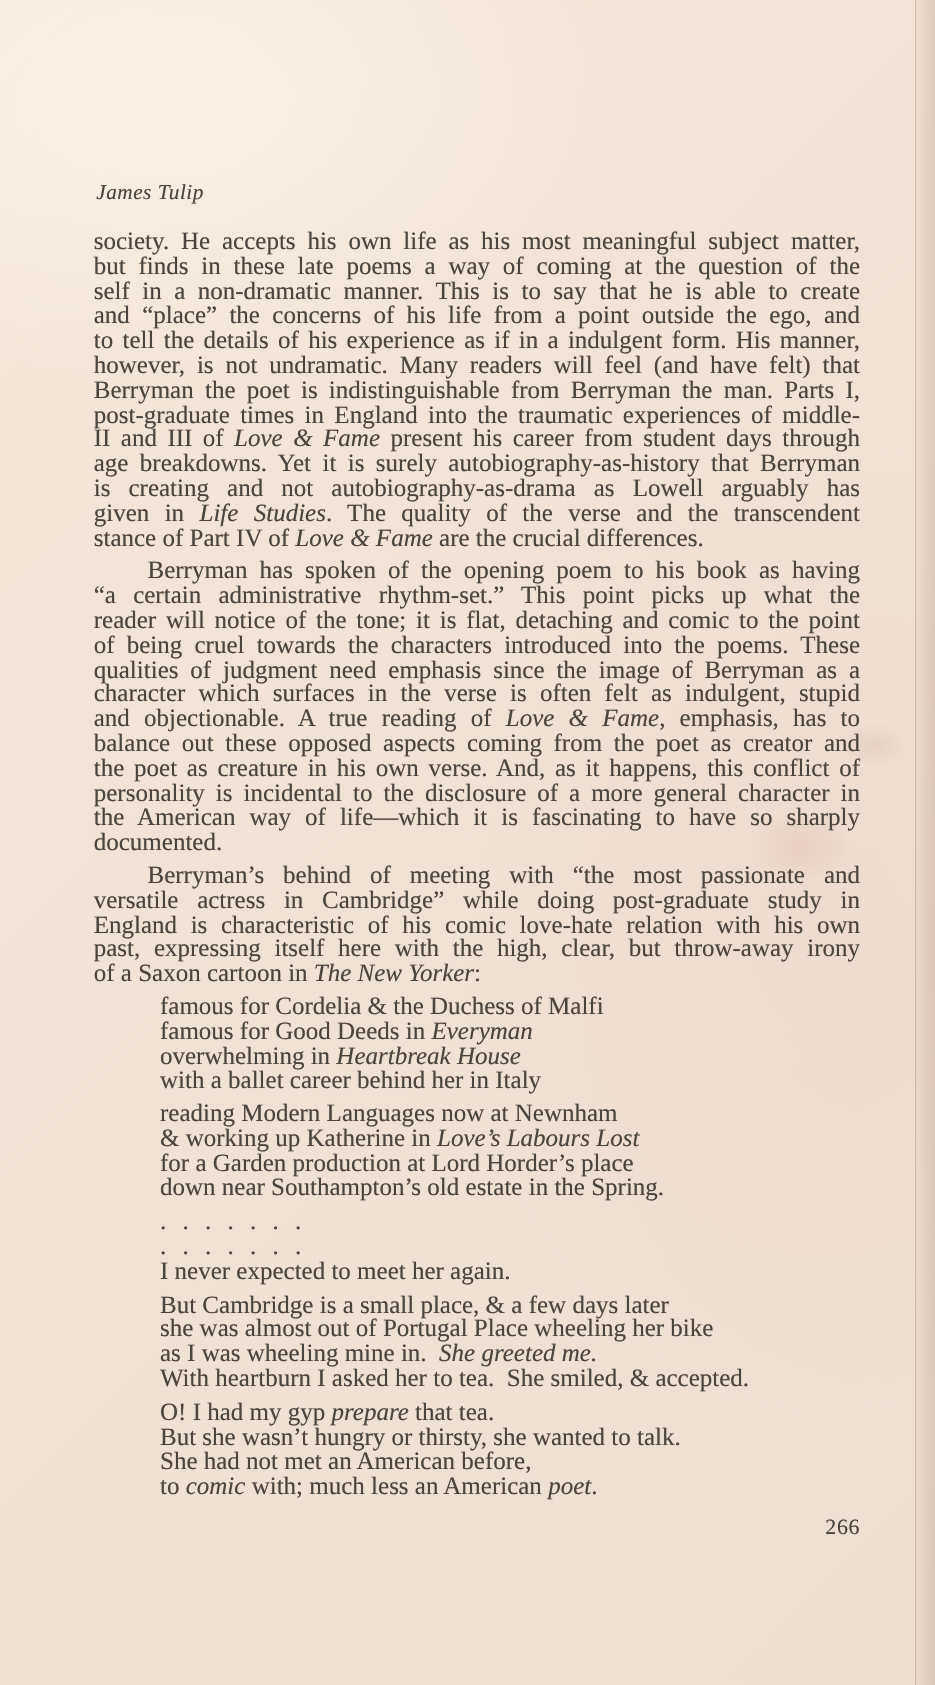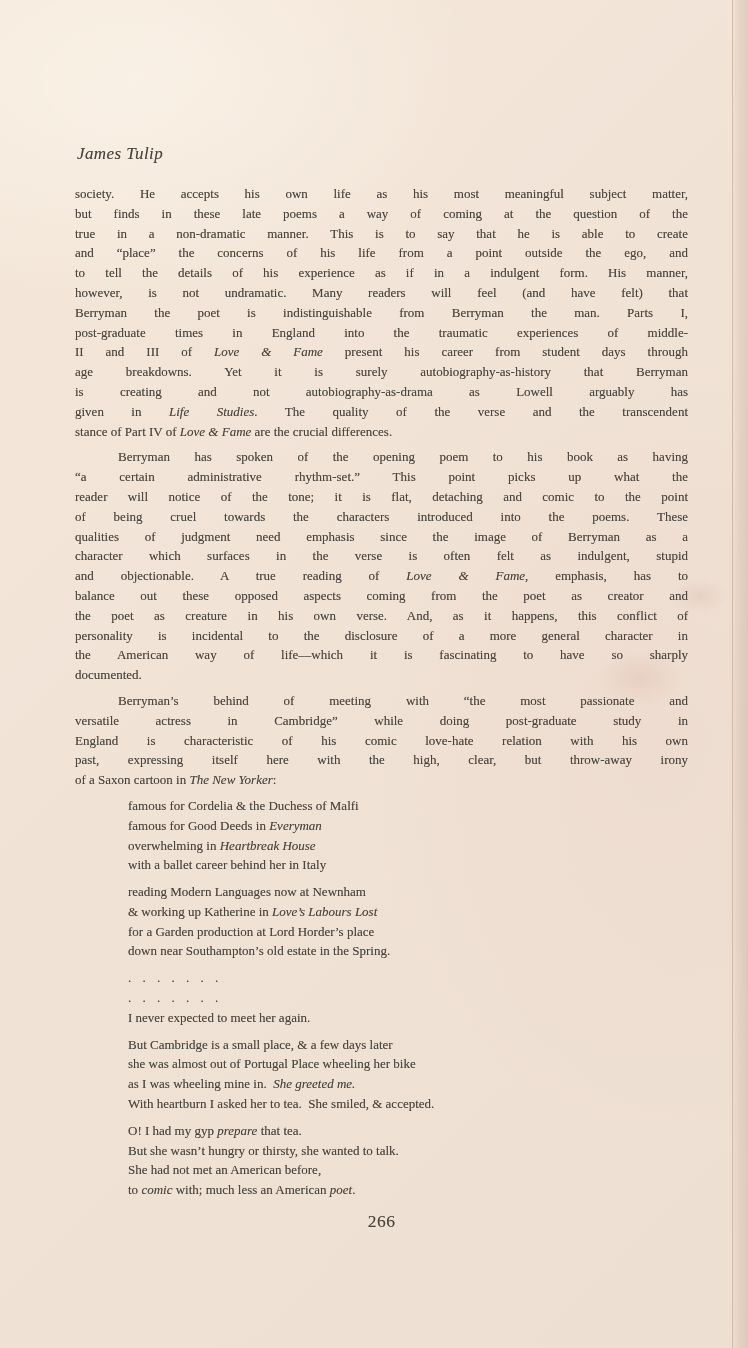--- a/index.html
+++ b/index.html
@@ -24,45 +24,45 @@
     background: linear-gradient(to right,
       rgba(168,132,112,0.02), rgba(168,132,112,0.12) 30%, rgba(146,112,92,0.20));
     border-left: 1px solid rgba(160,124,104,0.20);
   }
   .running-header {
     position: absolute; left: 77px; top: 144px;
     font-style: italic; font-size: 17px; letter-spacing: 0.4px;
   }
   main.text-col {
     position: absolute; left: 75px; top: 184px; width: 613px;
-    font-size: 13px; line-height: 19.8px;
+    font-size: 20px; line-height: 19.8px;
   }
   .block { margin: 0 0 6px 0; }
   .block.verse { margin-left: 53px; margin-bottom: 7px; }
   .line { min-height: 19.8px; }
   .line.just { text-align: justify; text-align-last: justify; }
   .block.indent .line:first-child { text-indent: 43px; }
   .it { font-style: italic; }
   .line.dots { word-spacing: 6px; letter-spacing: 1px; }
   .page-number {
     position: absolute; top: 1211px; left: 75px; width: 613px;
-    text-align: center; font-size: 17.5px; letter-spacing: 0.5px;
+    text-align: right; font-size: 17.5px; letter-spacing: 0.5px;
   }
 </style>
 </head>
 <body>
 
 <div class="page">
   <div class="running-header">James Tulip</div>
 
   <main class="text-col">
       <div class="block prose">
         <div class="line just"><span>society. He accepts his own life as his most meaningful subject matter,</span></div>
         <div class="line just"><span>but finds in these late poems a way of coming at the question of the</span></div>
-        <div class="line just"><span>true in a non-dramatic manner. This is to say that he is able to create</span></div>
+        <div class="line just"><span>self in a non-dramatic manner. This is to say that he is able to create</span></div>
         <div class="line just"><span>and “place” the concerns of his life from a point outside the ego, and</span></div>
         <div class="line just"><span>to tell the details of his experience as if in a indulgent form. His manner,</span></div>
         <div class="line just"><span>however, is not undramatic. Many readers will feel (and have felt) that</span></div>
         <div class="line just"><span>Berryman the poet is indistinguishable from Berryman the man. Parts I,</span></div>
         <div class="line just"><span>post-graduate times in England into the traumatic experiences of middle-</span></div>
         <div class="line just"><span>II and III of </span><span class="it">Love &amp; Fame</span><span> present his career from student days through</span></div>
         <div class="line just"><span>age breakdowns. Yet it is surely autobiography-as-history that Berryman</span></div>
         <div class="line just"><span>is creating and not autobiography-as-drama as Lowell arguably has</span></div>
         <div class="line just"><span>given in </span><span class="it">Life Studies</span><span>. The quality of the verse and the transcendent</span></div>
         <div class="line"><span>stance of Part IV of </span><span class="it">Love &amp; Fame</span><span> are the crucial differences.</span></div>

